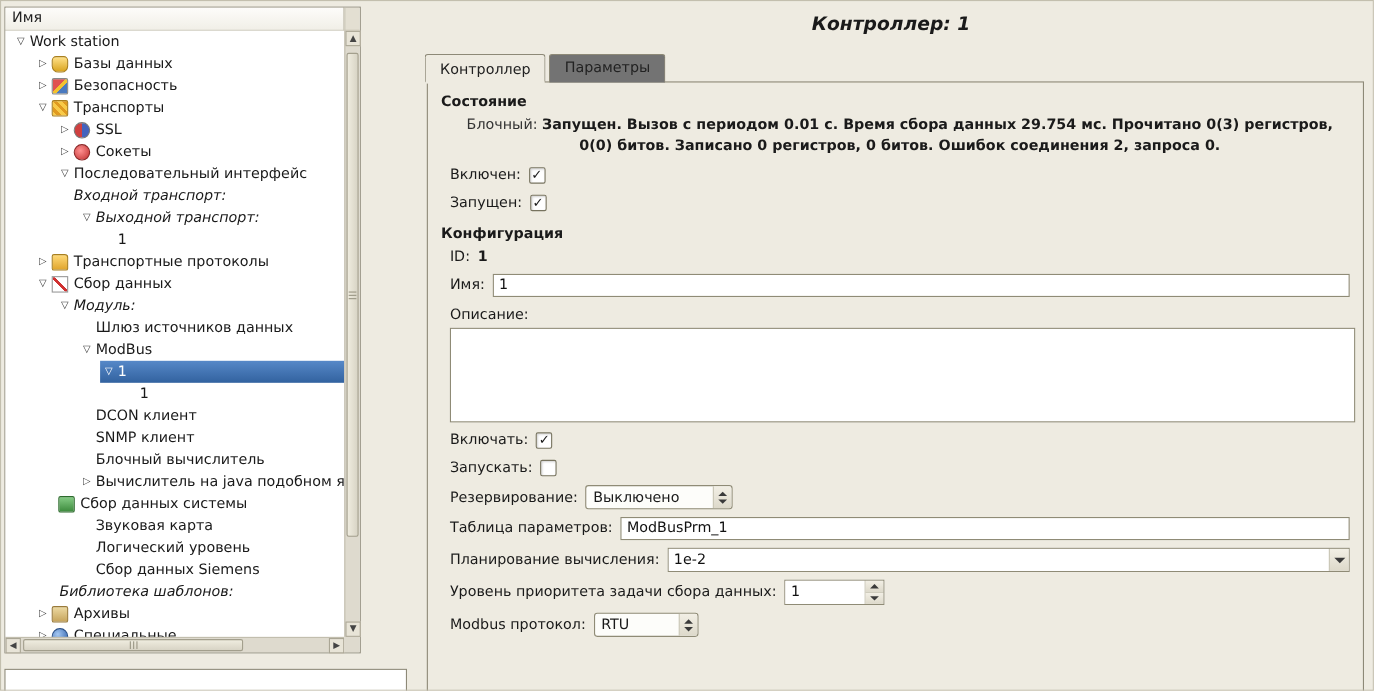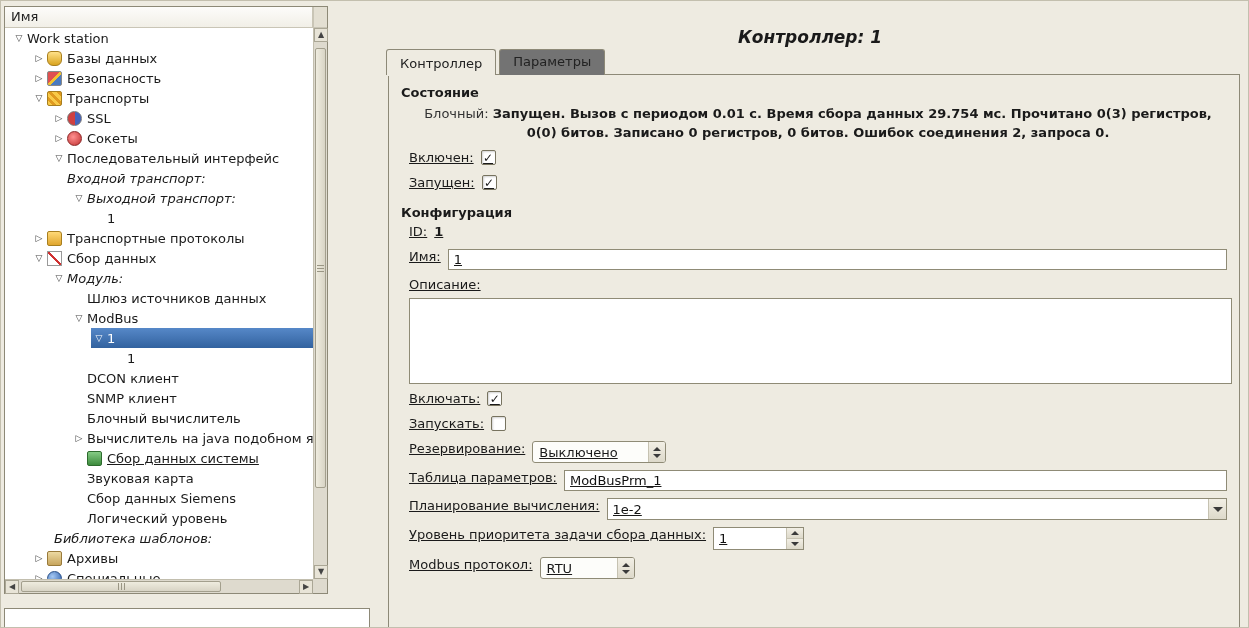--- a/index.html
+++ b/index.html
@@ -72,38 +72,38 @@
     background:linear-gradient(#efecdf,#d8d4c5); border:1px solid #a39f8d; border-radius:2px;
     display:flex; gap:2px; align-items:center; justify-content:center; }
   .hthumb i { width:1px; height:7px; }
   .corner { position:absolute; right:0; bottom:0; width:14px; height:14px; background:#dedace; }
   .arrow-glyph { font-size:8px; color:#444; line-height:1; }
 
   .bottom-box { position:absolute; left:4px; top:608px; width:366px; height:34px; background:#fff; border:1px solid #8d8977; }
 
   
   .page-title { position:absolute; left:378px; top:12px; width:864px; text-align:center;
-    font-size:17px; font-weight:bold; font-style:italic;margin-top:15px; }
+    font-size:17px; font-weight:bold; font-style:italic; }
 
   .tabs { position:absolute; left:386px; top:49px; display:flex; height:26px; z-index:3; }
   .tab { padding:4px 13px 4px; background:#737373; border:1px solid #8d8977; border-bottom:none;
     border-radius:3px 3px 0 0; margin-right:3px; color:#222; }
   .tab.active { background:#eeebe1; padding:6px 13px 6px; position:relative; }
   .tab.active::after { content:""; position:absolute; left:0; right:0; bottom:-1px; height:2px; background:#eeebe1; }
 
   .content {
     position:absolute; left:388px; top:74px; width:852px; height:560px;
     border:1px solid #8d8977; background:#eeebe1; padding:8px 12px 8px 12px;
   }
   .section-heading { font-weight:bold; margin:2px 0 4px 0; }
   .status-line { margin:0 4px 8px 12px; text-align:center; line-height:19px; }
   .status-label { color:#333; }
   .status-value { font-weight:bold; }
 
-  .row { display:flex; margin:7px 0 7px 8px; min-height:18px;text-decoration:underline; }
+  .row { display:flex; align-items:center; margin:7px 0 7px 8px; min-height:18px; }
   .row label { margin-right:7px; }
   .checkbox { width:15px; height:15px; border:1px solid #77735f; background:#fff; border-radius:2px;
     display:inline-flex; align-items:center; justify-content:center; font-size:12px; font-weight:bold;
     color:#1a1a1a; box-shadow:inset 1px 1px 2px rgba(0,0,0,.18); line-height:1; }
   .value-text { font-weight:bold; }
 
   .text-input { height:21px; border:1px solid #8f8b76; background:#fff; padding:1px 5px;
     font:inherit; color:#111; }
   .grow { flex:1; }
 
@@ -265,43 +265,43 @@
           <span class="expander"></span>
           <span class="tree-label">Блочный вычислитель</span>
         </span>
       </div>
       <div class="tree-row" style="padding-left: 66px;">
         <span class="row-inner">
           <span class="expander">▷</span>
           <span class="tree-label">Вычислитель на java подобном языке</span>
         </span>
       </div>
-      <div class="tree-row" style="padding-left: 66px; text-decoration: underline;">
+      <div class="tree-row" style="padding-left: 32px;">
         <span class="row-inner">
           <span class="expander"></span>
           <span class="tree-icon system-daq-icon"></span>
           <span class="tree-label">Сбор данных системы</span>
         </span>
       </div>
       <div class="tree-row" style="padding-left: 66px;">
         <span class="row-inner">
           <span class="expander"></span>
           <span class="tree-label">Звуковая карта</span>
         </span>
       </div>
       <div class="tree-row" style="padding-left: 66px;">
         <span class="row-inner">
           <span class="expander"></span>
+          <span class="tree-label">Логический уровень</span>
+        </span>
+      </div>
+      <div class="tree-row" style="padding-left: 66px;">
+        <span class="row-inner">
+          <span class="expander"></span>
           <span class="tree-label">Сбор данных Siemens</span>
-        </span>
-      </div>
-      <div class="tree-row" style="padding-left: 66px;">
-        <span class="row-inner">
-          <span class="expander"></span>
-          <span class="tree-label">Логический уровень</span>
         </span>
       </div>
       <div class="tree-row" style="padding-left: 33px;">
         <span class="row-inner">
           <span class="expander"></span>
           <span class="tree-label italic">Библиотека шаблонов:</span>
         </span>
       </div>
       <div class="tree-row" style="padding-left: 26px;">
         <span class="row-inner">

